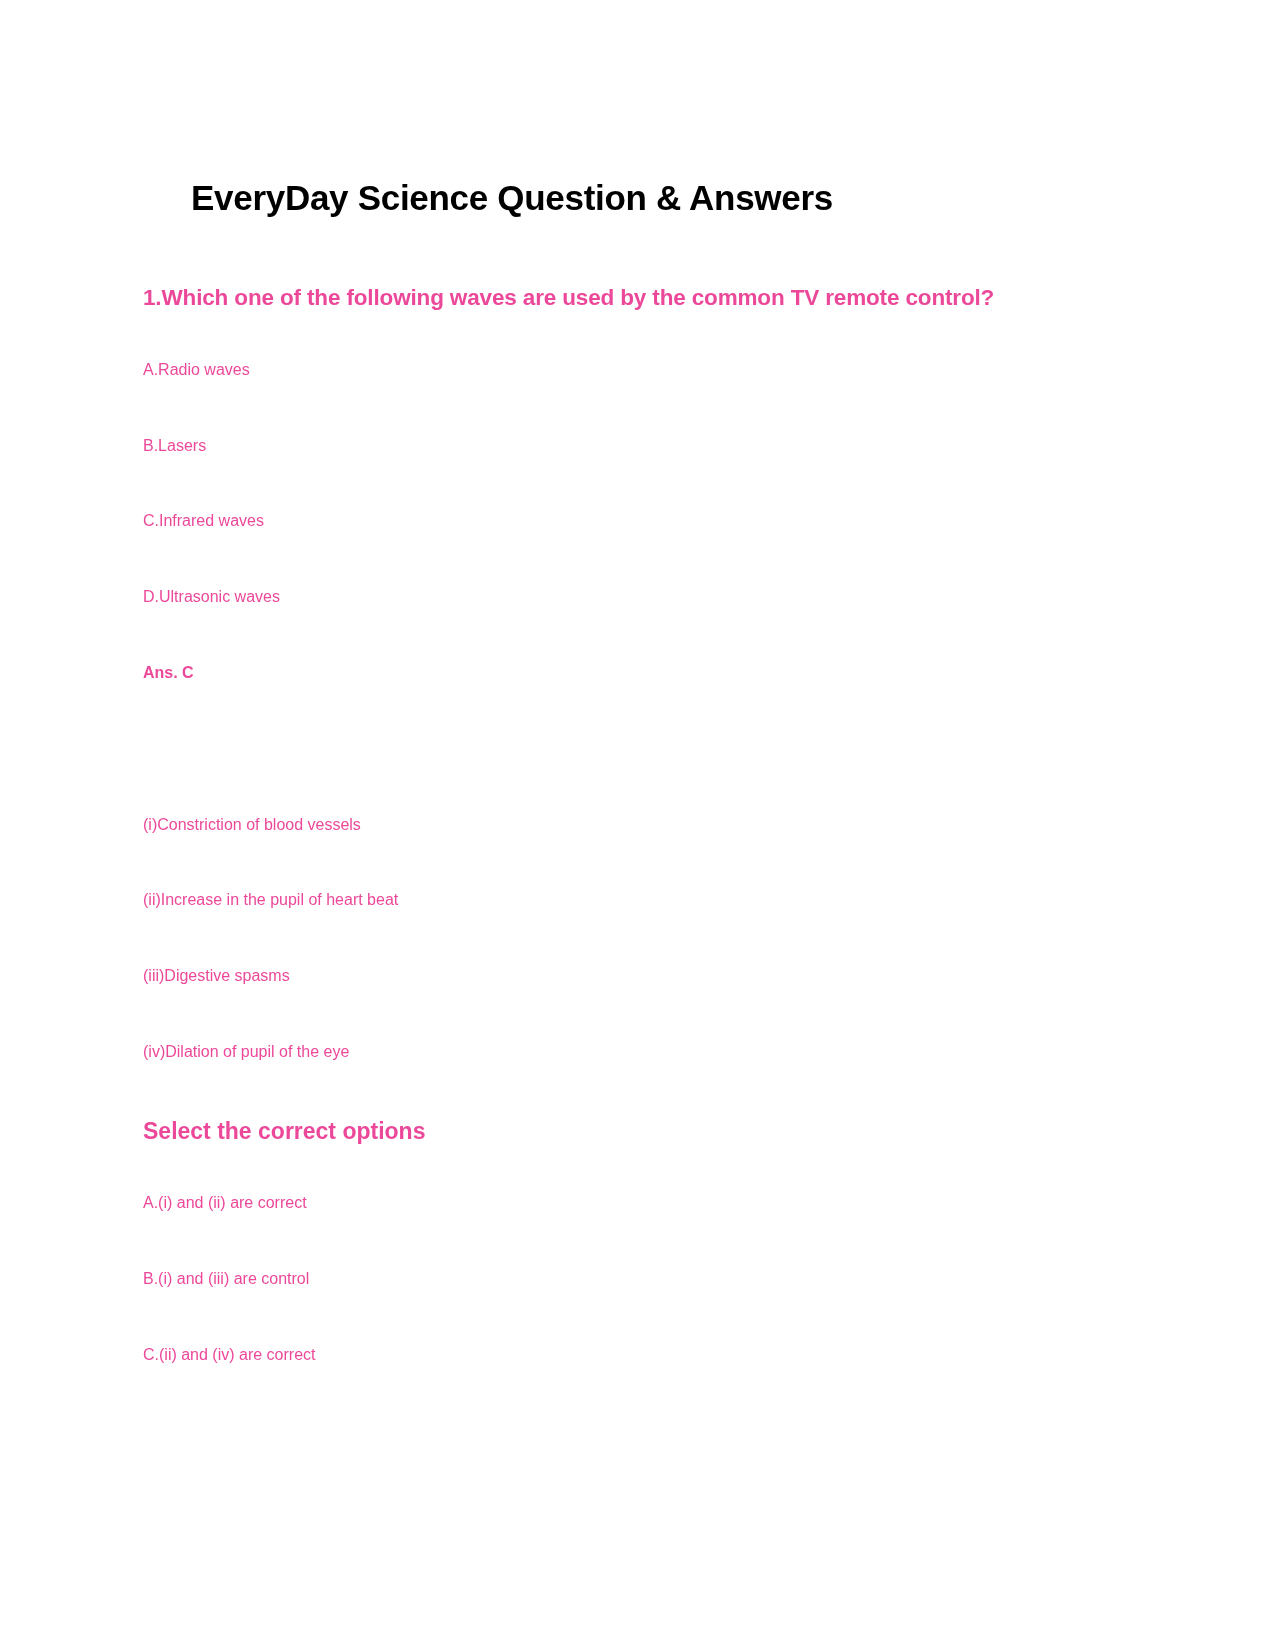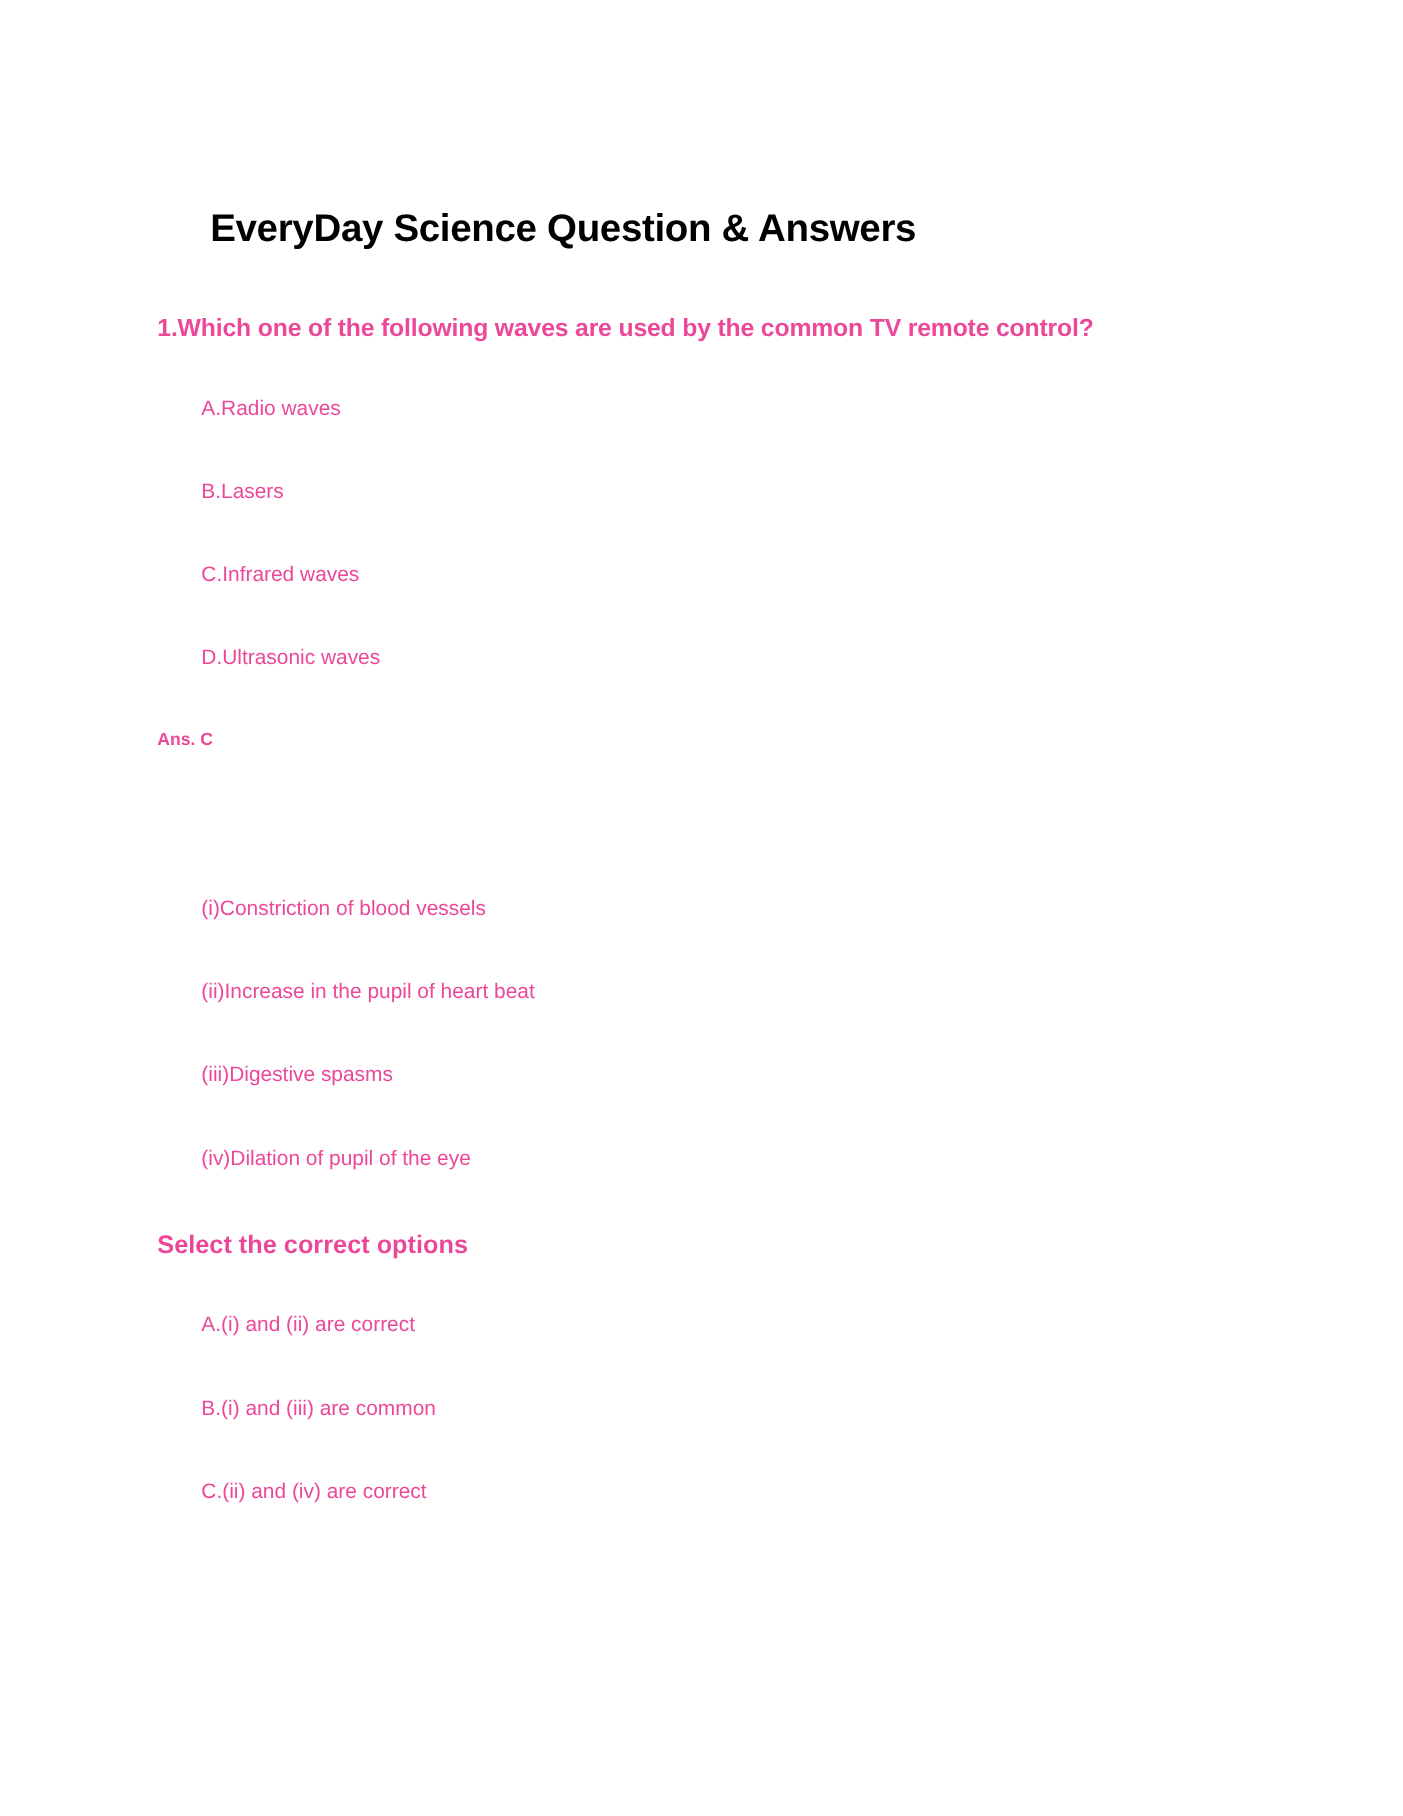--- a/index.html
+++ b/index.html
@@ -13,21 +13,21 @@
     font-family: "Liberation Sans", sans-serif;
     color: #000000;
     -webkit-font-smoothing: antialiased;
   }
   .page {
     position: relative;
     width: 1024px;
     height: 1651px;
     background: #ffffff;
     box-sizing: border-box;
-    padding: 10px;
+    padding: 0;
     overflow: hidden;
   }
   .doc-title {
     text-align: center;
     font-size: 35px;
     font-weight: bold;
     letter-spacing: -0.3px;
     margin: 0;
     padding-top: 178px;
     line-height: 1.15;
@@ -41,22 +41,21 @@
     margin: 0;
     white-space: nowrap;
   }
   .q-line {
     font-weight: bold;
     font-size: 22.5px;
     letter-spacing: -0.15px;
   }
   .opt-line {
     font-weight: normal;
-    font-size: 19px;
-    margin-left: 40px;
+    font-size: 16px;
   }
   .ans-line {
     font-weight: bold;
     font-size: 16px;
   }
   .head-line {
     font-weight: bold;
     font-size: 23px;
   }
   
@@ -101,17 +100,17 @@
   <p class="block opt-line p9">(ii)Increase in the pupil of heart beat</p>
 
   <p class="block opt-line p10">(iii)Digestive spasms</p>
 
   <p class="block opt-line p11">(iv)Dilation of pupil of the eye</p>
 
   <p class="block head-line p12">Select the correct options</p>
 
   <p class="block opt-line p13">A.(i) and (ii) are correct</p>
 
-  <p class="block opt-line p14">B.(i) and (iii) are common</p>
+  <p class="block opt-line p14">B.(i) and (iii) are control</p>
 
   <p class="block opt-line p15">C.(ii) and (iv) are correct</p>
 
 </div>
 
 </body></html>

